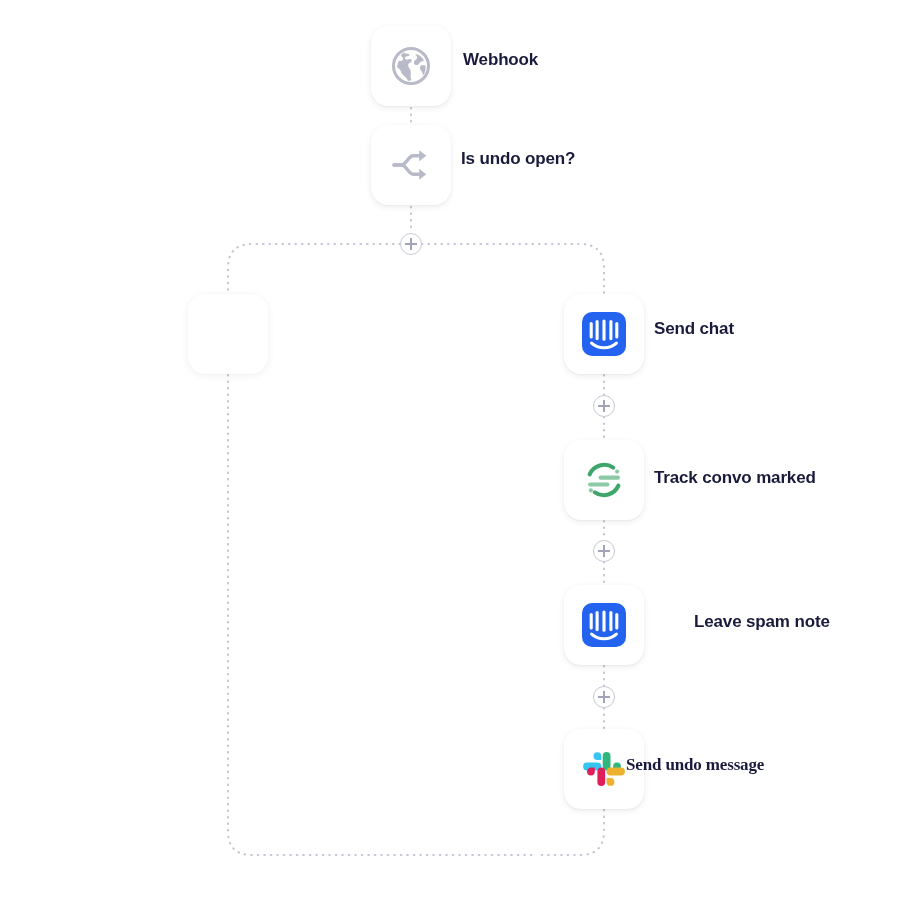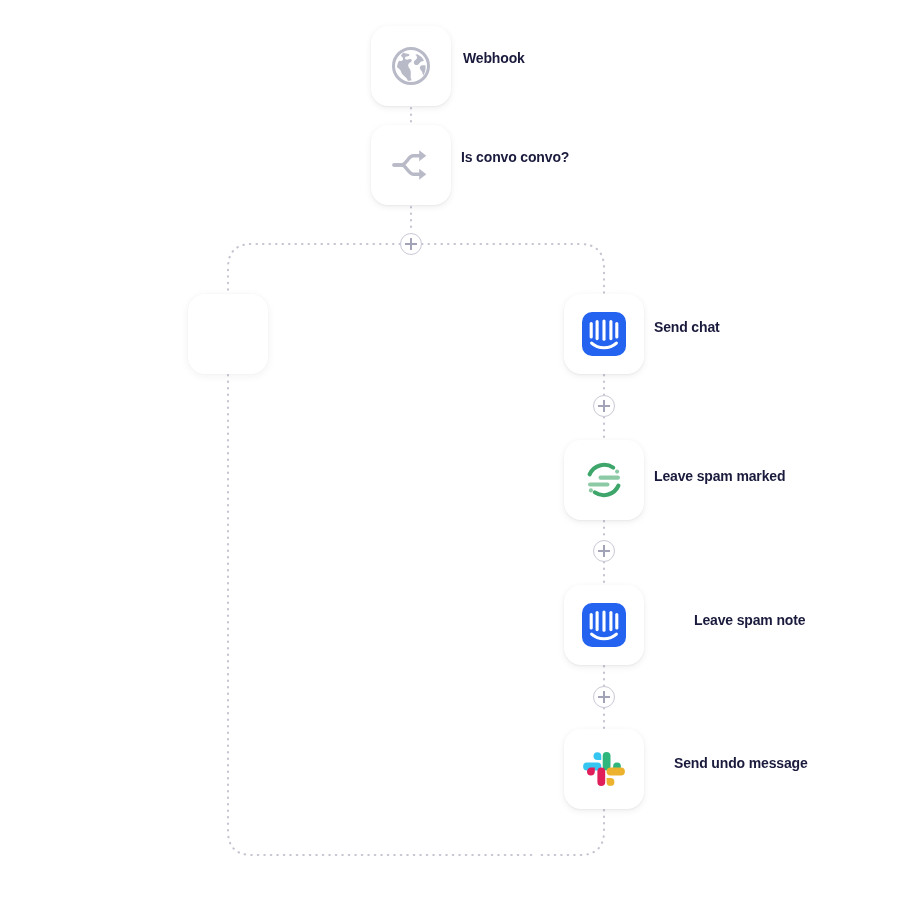--- a/index.html
+++ b/index.html
@@ -54,21 +54,21 @@
 
   .node-icon {
     width: 48px;
     height: 48px;
     display: block;
   }
 
   
   .node-label {
     position: absolute;
-    font-size: 14px;
+    font-size: 17px;
     font-weight: 700;
     letter-spacing: -0.15px;
     color: #1a1a3d;
     white-space: nowrap;
     line-height: 1;
   }
 
   
   .plus-btn {
     position: absolute;
@@ -140,21 +140,21 @@
   <div class="node" style="left:371px; top:125px;">
     <svg class="node-icon" viewBox="0 0 48 48">
       <g fill="none" stroke="#b9bac8" stroke-width="3.4" stroke-linecap="round" stroke-linejoin="round">
         <path d="M7 24h7.5c2.6 0 4.1-2.3 5.8-4.6 1.7-2.3 3.3-4.6 5.9-4.6H35"></path>
         <path d="M7 24h7.5c2.6 0 4.1 2.3 5.8 4.6 1.7 2.3 3.3 4.6 5.9 4.6H35"></path>
       </g>
       <path fill="#b9bac8" d="M32.2 9.3l7.1 5.5-7.1 5.5z"></path>
       <path fill="#b9bac8" d="M32.2 27.7l7.1 5.5-7.1 5.5z"></path>
     </svg>
   </div>
-  <div class="node-label" style="left:461px; top:150px;">Is convo convo?</div>
+  <div class="node-label" style="left:461px; top:150px;">Is undo open?</div>
 
   <div class="plus-btn" style="left:400px; top:233px;"></div>
 
   <div class="node empty" style="left:188px; top:294px;">
     <span></span>
   </div>
 
   <div class="node" style="left:564px; top:294px;">
     <svg class="node-icon" viewBox="0 0 48 48">
       <rect x="2" y="2" width="44" height="44" rx="10" fill="#2463F0"></rect>
@@ -175,21 +175,21 @@
   <div class="node" style="left:564px; top:440px;">
     <svg class="node-icon" viewBox="0 0 48 48">
       <path fill="none" stroke="#3FA66B" stroke-width="4.1" stroke-linecap="round" d="M9.6 18.4A16 16 0 0 1 33.2 11.6"></path>
       <path fill="none" stroke="#3FA66B" stroke-width="4.1" stroke-linecap="round" d="M38.4 29.6A16 16 0 0 1 14.8 36.4"></path>
       <rect x="18.5" y="19.6" width="21.5" height="4.1" rx="2.05" fill="#8CC9A5"></rect>
       <rect x="8" y="26.4" width="21.5" height="4.1" rx="2.05" fill="#8CC9A5"></rect>
       <circle cx="37.1" cy="15.6" r="2.05" fill="#8CC9A5"></circle>
       <circle cx="10.9" cy="34.4" r="2.05" fill="#8CC9A5"></circle>
     </svg>
   </div>
-  <div class="node-label" style="left:654px; top:469px;">Leave spam marked</div>
+  <div class="node-label" style="left:654px; top:469px;">Track convo marked</div>
 
   <div class="plus-btn" style="left:593px; top:540px;"></div>
 
   <div class="node" style="left:564px; top:585px;">
     <svg class="node-icon" viewBox="0 0 48 48">
       <rect x="2" y="2" width="44" height="44" rx="10" fill="#2463F0"></rect>
       <g stroke="#ffffff" stroke-width="3.1" stroke-linecap="round" fill="none">
         <line x1="11.2" y1="13.5" x2="11.2" y2="27"></line>
         <line x1="17.1" y1="11.6" x2="17.1" y2="28.6"></line>
         <line x1="24" y1="11" x2="24" y2="29.2"></line>
@@ -212,15 +212,15 @@
       <path fill="#2EB67D" d="M40.9 21.5a3.9 3.9 0 1 0-7.8 0v3.9H37a3.9 3.9 0 0 0 3.9-3.9z"></path>
       <path fill="#2EB67D" d="M30.5 21.5V11a3.9 3.9 0 1 0-7.8 0v10.5a3.9 3.9 0 1 0 7.8 0z"></path>
 
       <path fill="#ECB22E" d="M30.5 40.8a3.9 3.9 0 1 0 0-7.8h-3.9v3.9a3.9 3.9 0 0 0 3.9 3.9z"></path>
       <path fill="#ECB22E" d="M30.5 30.4H41a3.9 3.9 0 1 0 0-7.8H30.5a3.9 3.9 0 1 0 0 7.8z"></path>
 
       <path fill="#E01E5A" d="M7 26.5a3.9 3.9 0 1 0 7.8 0v-3.9H11a3.9 3.9 0 0 0-4 3.9z"></path>
       <path fill="#E01E5A" d="M17.4 26.5V37a3.9 3.9 0 1 0 7.8 0V26.5a3.9 3.9 0 1 0-7.8 0z"></path>
     </svg>
   </div>
-  <div class="node-label" style="left:674px; top:756px;">Send undo message</div>
+  <div class="node-label" style="left:626px; top:756px;font-family:Liberation Serif, serif;">Send undo message</div>
 
 </div>
 
 </body></html>

